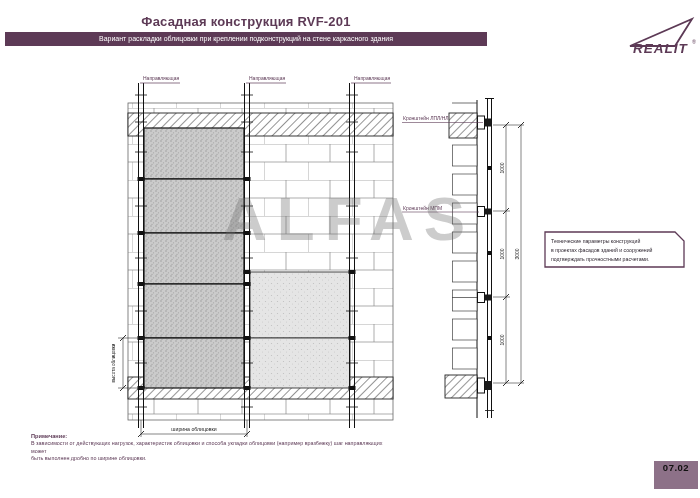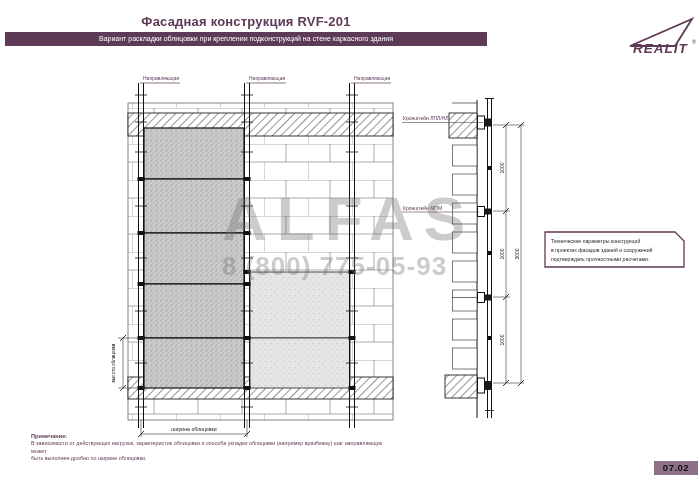--- a/index.html
+++ b/index.html
@@ -12,21 +12,21 @@
           font-size:7px;line-height:14px;text-align:center;}
   #logo{left:627px;top:13px;}
   #drawing{left:0;top:0;z-index:1;}
   .watermark{left:222px;top:188px;z-index:3;color:rgba(110,110,110,.35);
              font-weight:bold;pointer-events:none;white-space:nowrap;}
   .wm-name{font-size:62px;line-height:62px;letter-spacing:10px;}
   .wm-phone{font-size:26px;line-height:32px;letter-spacing:1px;}
   #footnote{left:31px;top:432px;color:#5d3a56;width:360px;}
   #footnote .h{font-size:5.6px;font-weight:bold;line-height:8px;}
   #footnote .l{font-size:5.4px;line-height:7.5px;}
-  #badge{left:654px;top:461px;width:44px;height:14px;background:#8d7188;color:#111111;
+  #badge{left:654px;top:461px;width:44px;height:28px;background:#8d7188;color:#111111;
          font-size:9.5px;font-weight:bold;text-align:center;line-height:14px;letter-spacing:.5px;}
   svg text{font-family:"Liberation Sans",sans-serif;}
 </style>
 </head>
 <body>
 
 <div class="abs" id="title">Фасадная конструкция RVF-201</div>
 <div class="abs" id="banner">Вариант раскладки облицовки при креплении подконструкций на стене каркасного здания</div>
 
 <div class="abs" id="logo">
@@ -226,21 +226,20 @@
   <g>
     <polygon points="545,232 675,232 684,241 684,267 545,267" fill="#ffffff" stroke="#5d3a56" stroke-width="1.3"></polygon>
     <text x="551" y="243" font-size="5.2" fill="#2e2630">Технические параметры конструкций</text>
     <text x="551" y="252" font-size="5.2" fill="#2e2630">в проектах фасадов зданий и сооружений</text>
     <text x="551" y="261" font-size="5.2" fill="#2e2630">подтверждать прочностными расчетами.</text>
   </g>
 </svg>
 
 <div class="abs watermark">
   <div class="wm-name">ALFAS</div>
-  <div class="wm-phone">8 (800) 775-05-93</div>
 </div>
 
 <div class="abs" id="footnote">
   <div class="h">Примечание:</div>
   <div class="l">В зависимости от действующих нагрузок, характеристик облицовки и способа укладки облицовки (например вразбежку) шаг направляющих может</div>
   <div class="l">быть выполнен дробно по ширине облицовки.</div>
 </div>
 
 <div class="abs" id="badge">07.02</div>
 

